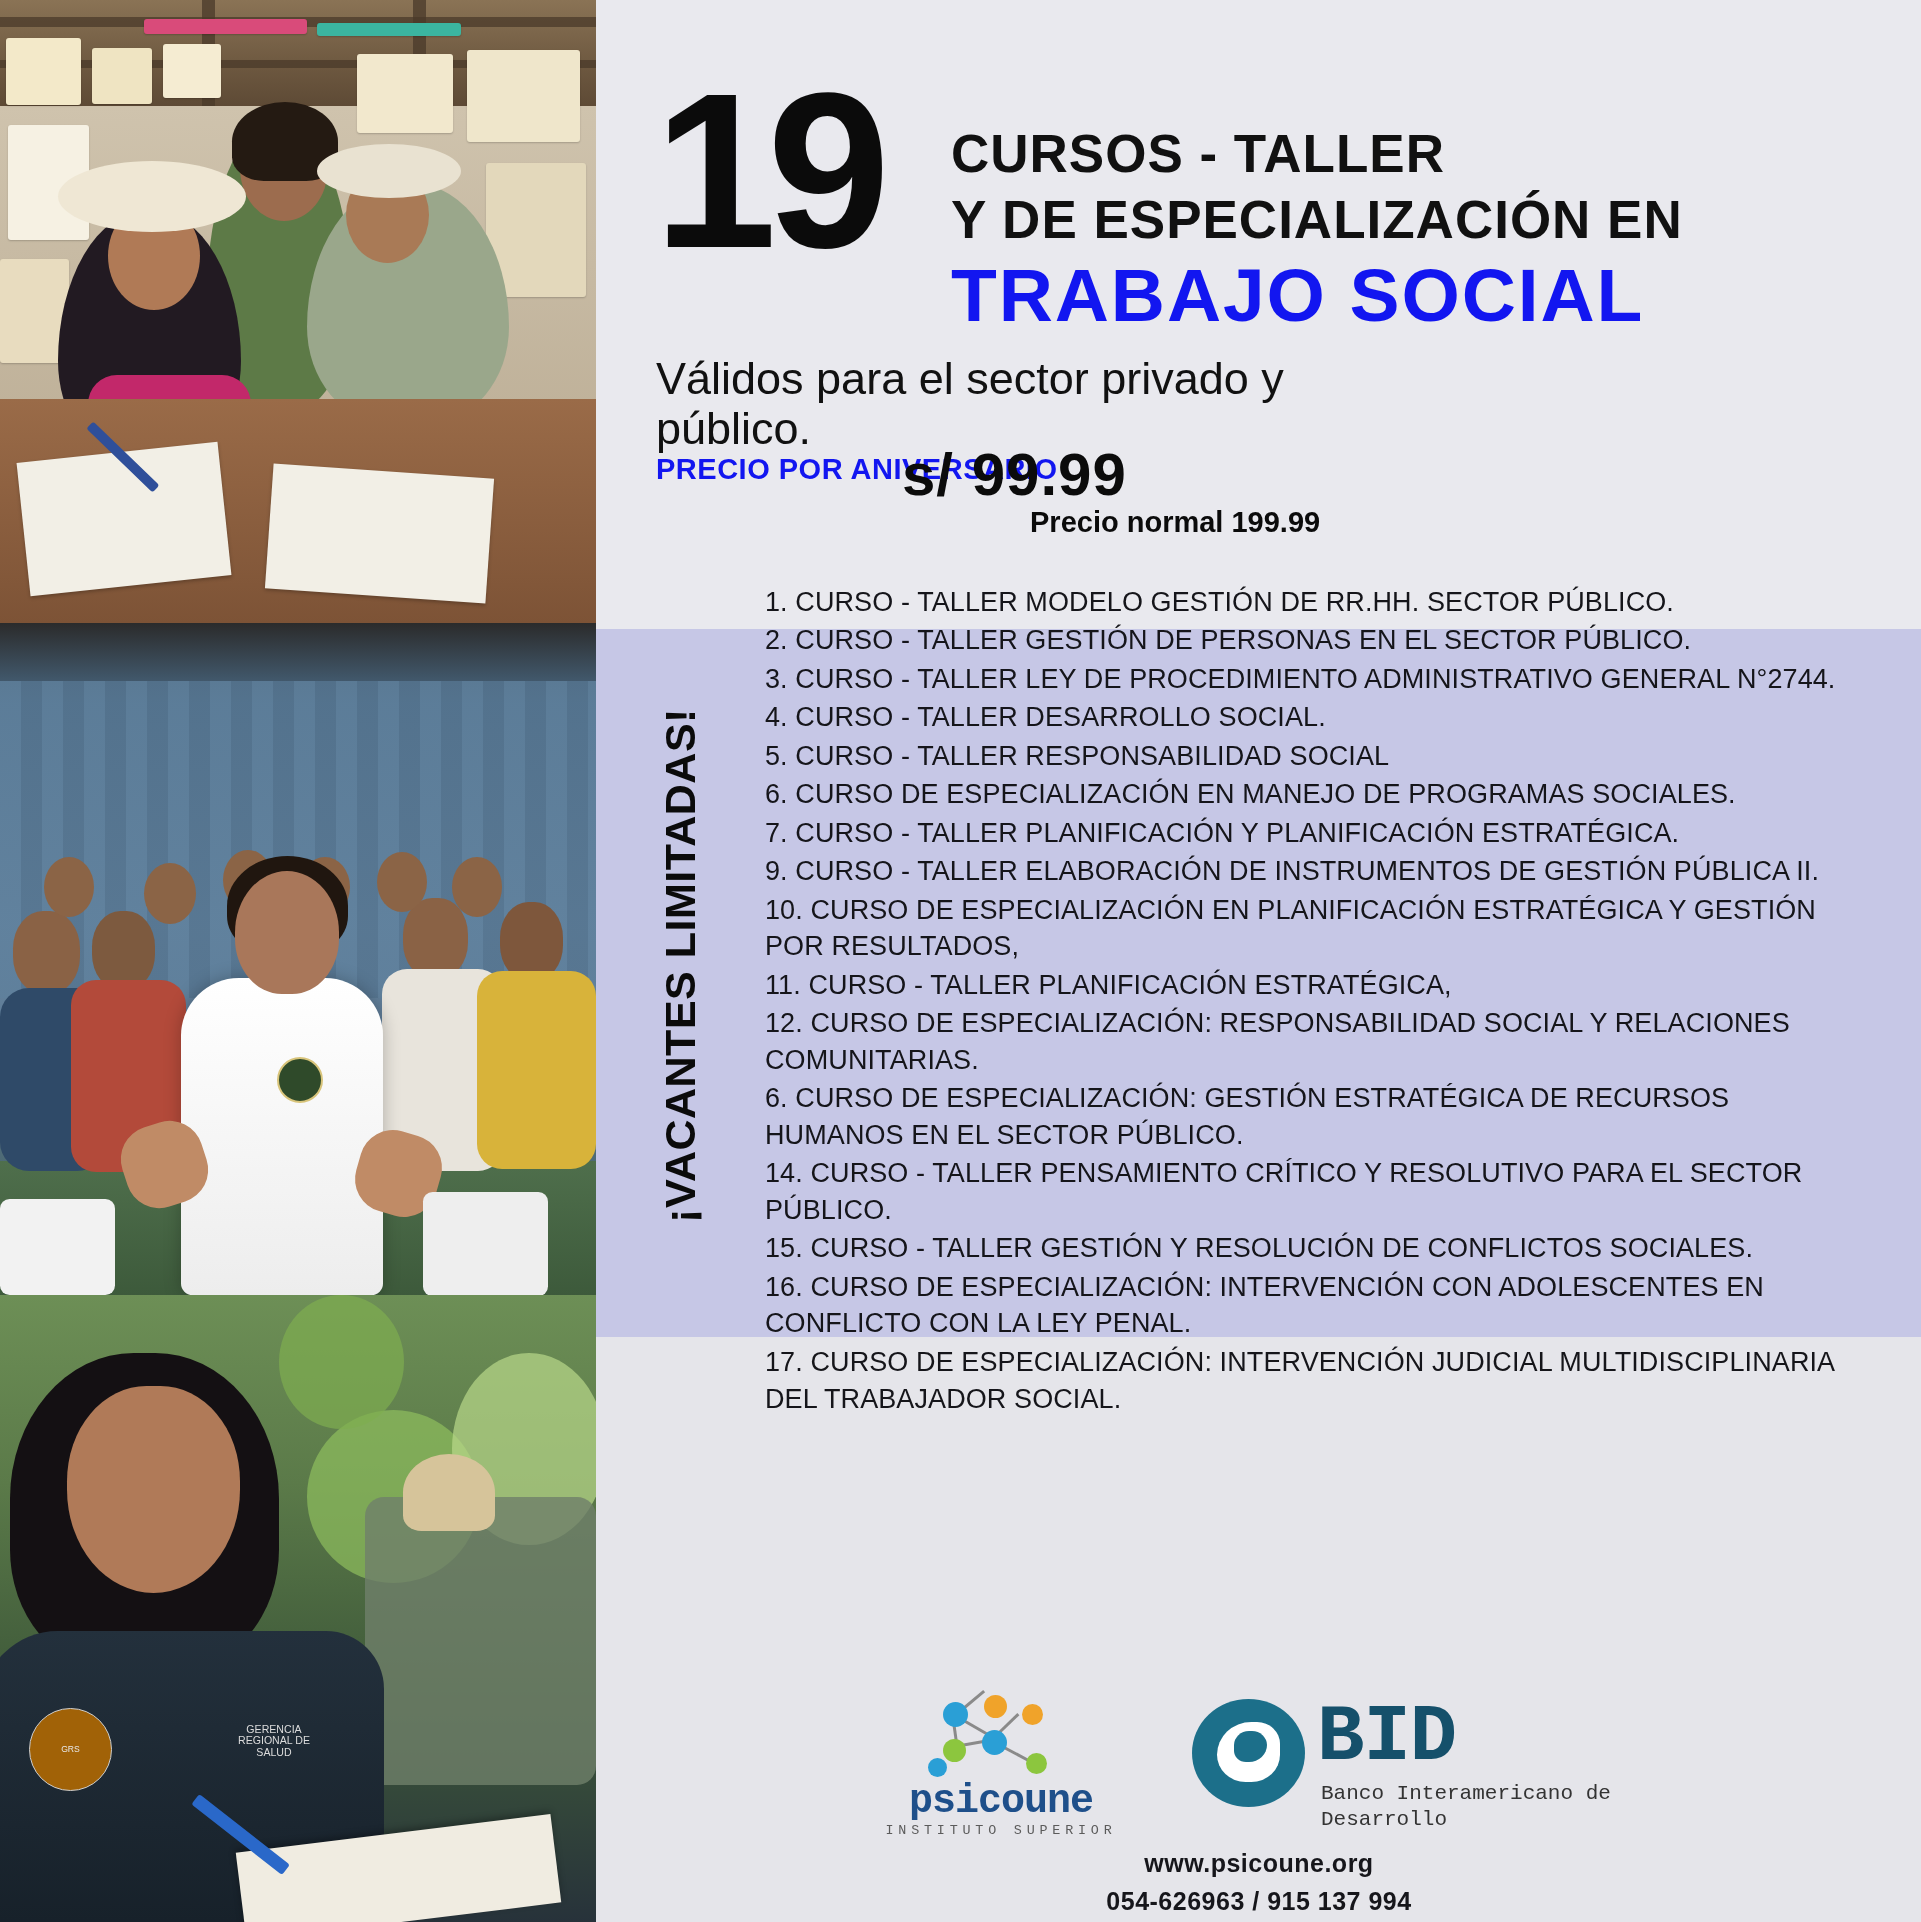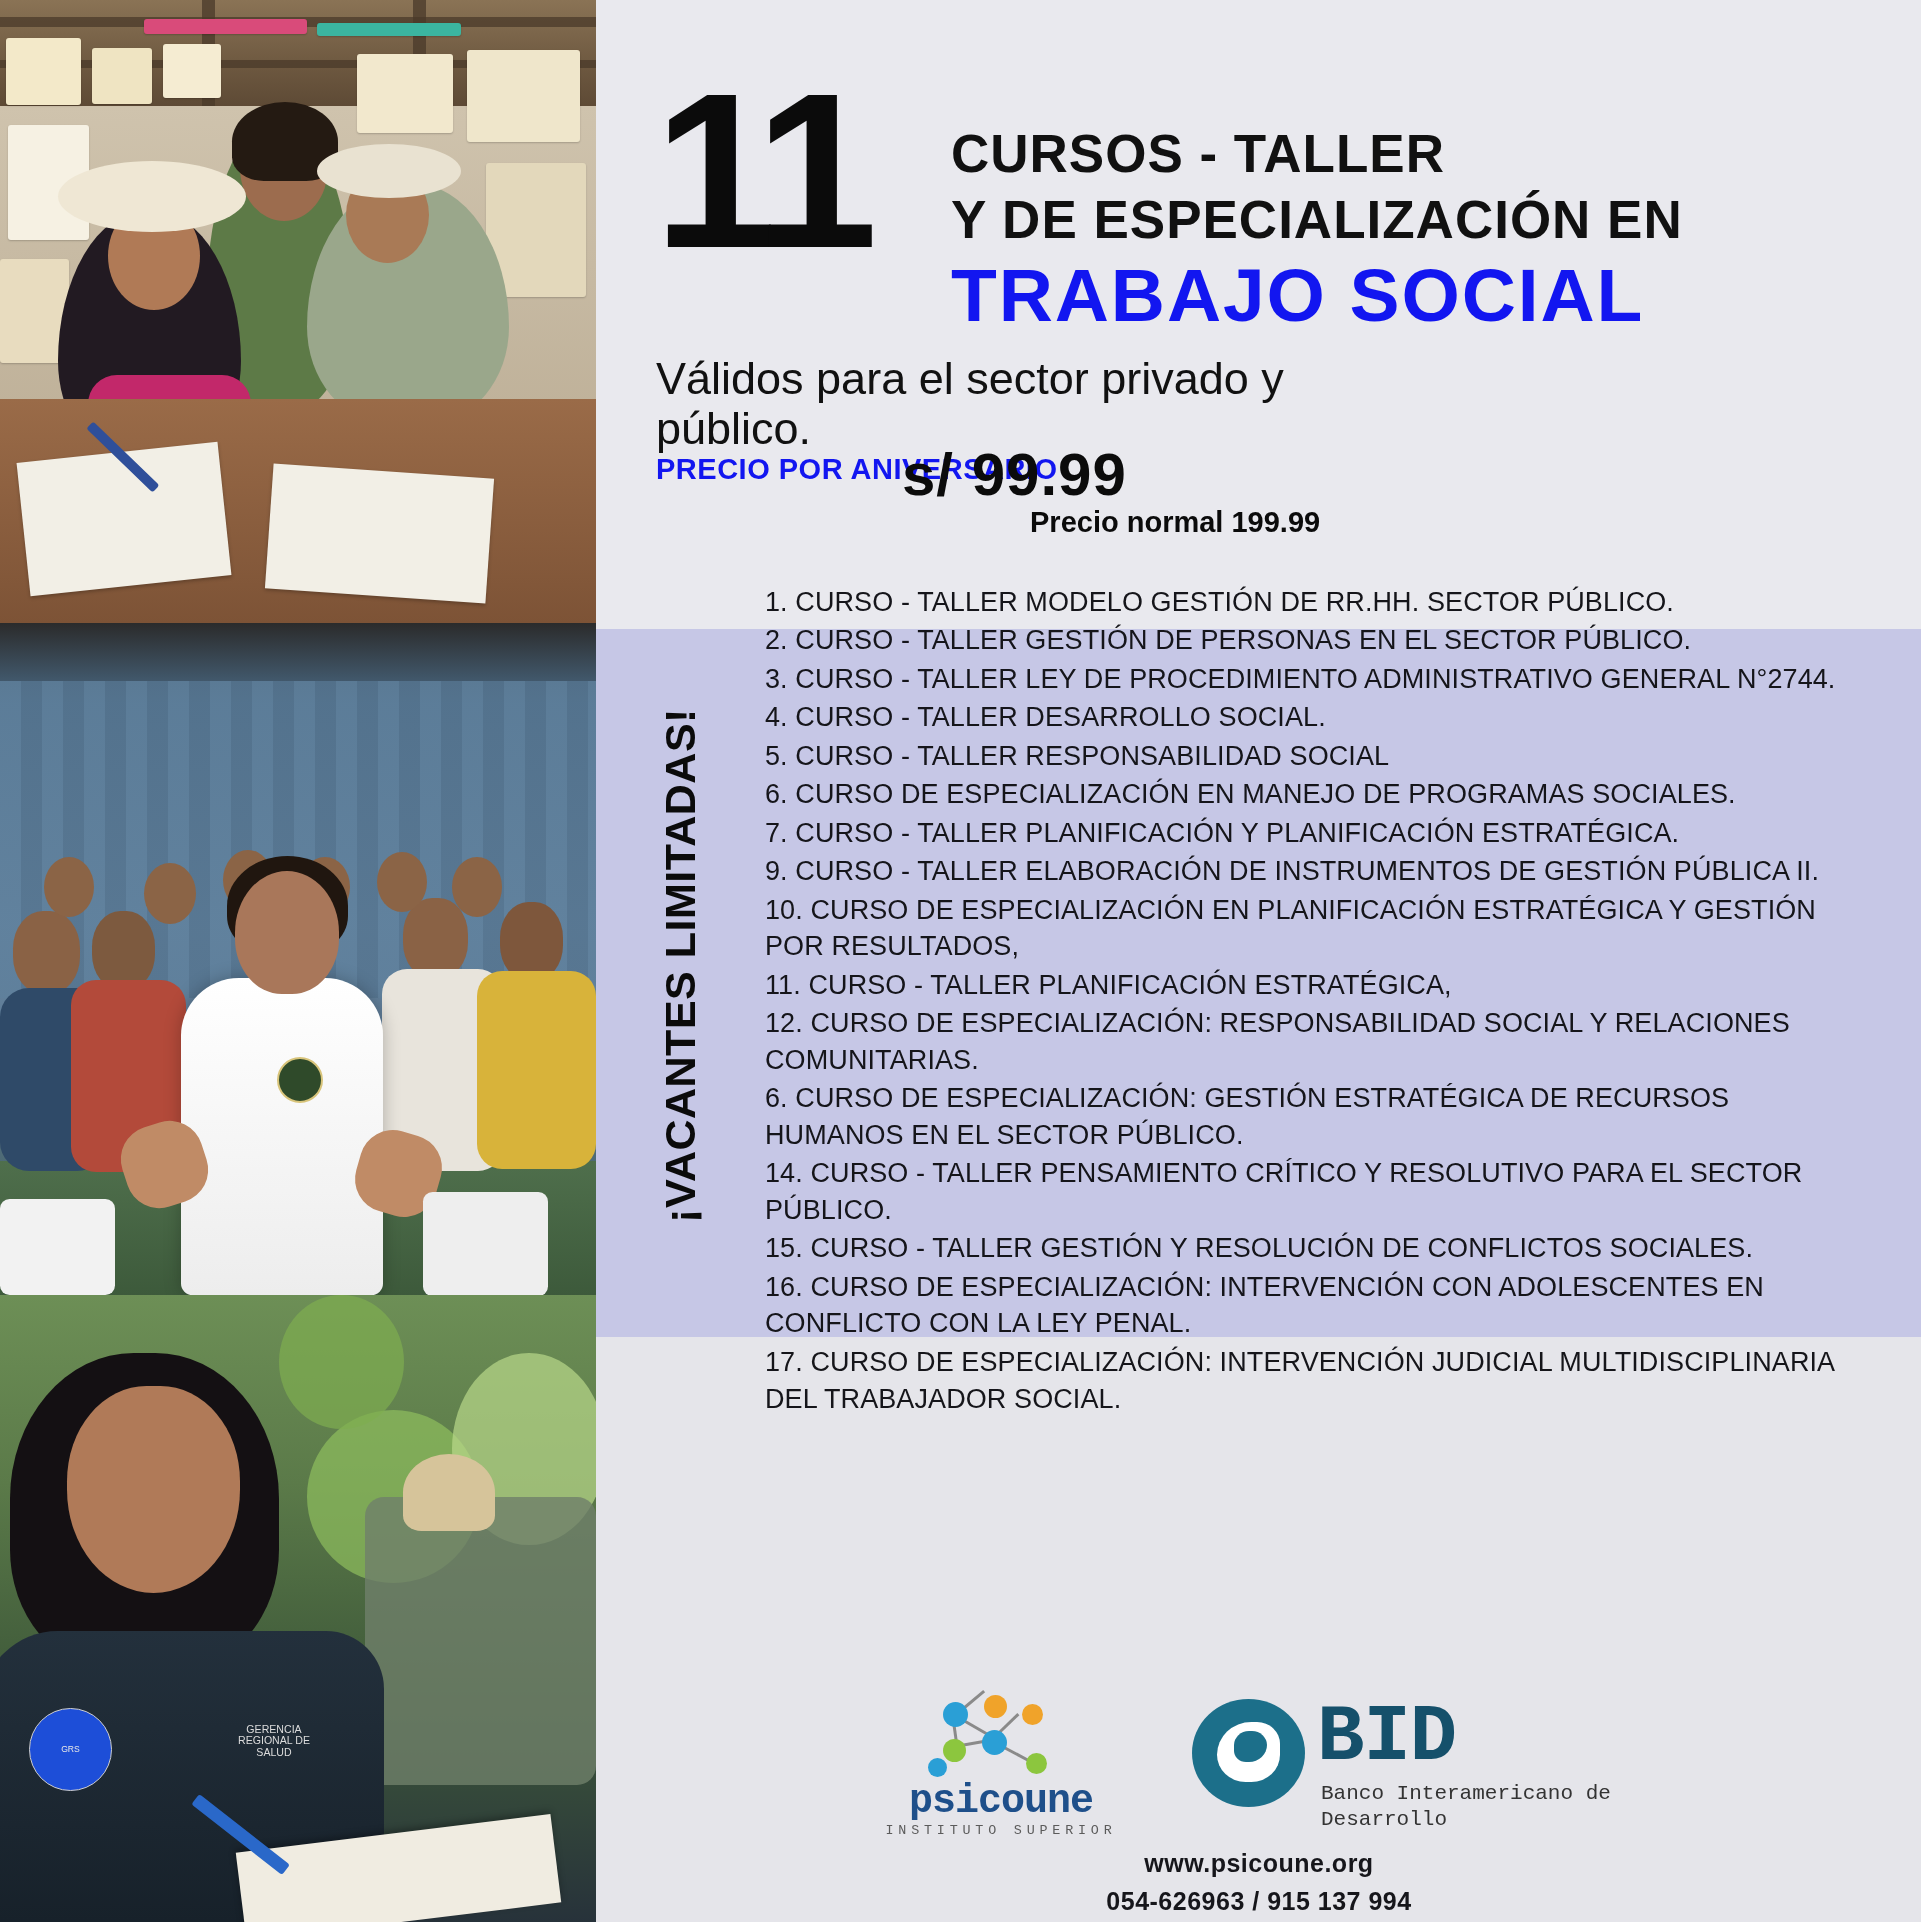--- a/index.html
+++ b/index.html
@@ -121,21 +121,21 @@
   .p3-face {
     position:absolute; left:67px; top:91px; width:173px; height:207px;
     background:#b07a58; border-radius:46% 46% 50% 50%;
   }
   .p3-vest {
     position:absolute; left:-19px; top:336px; width:403px; height:291px;
     background: linear-gradient(180deg,#23303c 0%, #17212a 100%);
     border-radius:77px 58px 0 0;
   }
   .p3-logo {
-    position:absolute; border-radius:50%; background:#1d4ed8; border:1.9px solid #cfcfcf;
+    position:absolute; border-radius:50%; background:#a16207; border:1.9px solid #cfcfcf;
     color:#e8e8e8; font-size:8.6px; display:flex; align-items:center; justify-content:center;
     text-align:center; line-height:1.05;
   }
   .p3-book {
     position:absolute; left:240px; top:538px; width:317px; height:89px;
     background:#f0ece1; transform:rotate(-7deg); box-shadow:0 -2.9px 7.7px rgba(0,0,0,.3);
   }
   .p3-pen {
     position:absolute; left:183px; top:533px; width:115px; height:13.4px;
     background:#2a68c9; transform:rotate(38deg); border-radius:2.9px;
@@ -370,21 +370,21 @@
     </div>
 
   </div>
 
   <div class="content">
     <div class="band-top"></div>
     <div class="band-mid"></div>
     <div class="band-bot"></div>
 
     <div class="header">
-      <div class="num-17">11</div>
+      <div class="num-17">19</div>
       <div class="head-l1">CURSOS - TALLER</div>
       <div class="head-l2">Y DE ESPECIALIZACIÓN EN</div>
       <div class="head-l3">TRABAJO SOCIAL</div>
       <div class="subtitle">Válidos para el sector privado y público.</div>
       <div class="price-label">PRECIO POR ANIVERSARIO</div>
       <div class="price-main">s/ 99.99</div>
       <div class="price-normal">Precio normal 199.99</div>
     </div>
 
     <div class="vacantes">¡VACANTES LIMITADAS!</div>

